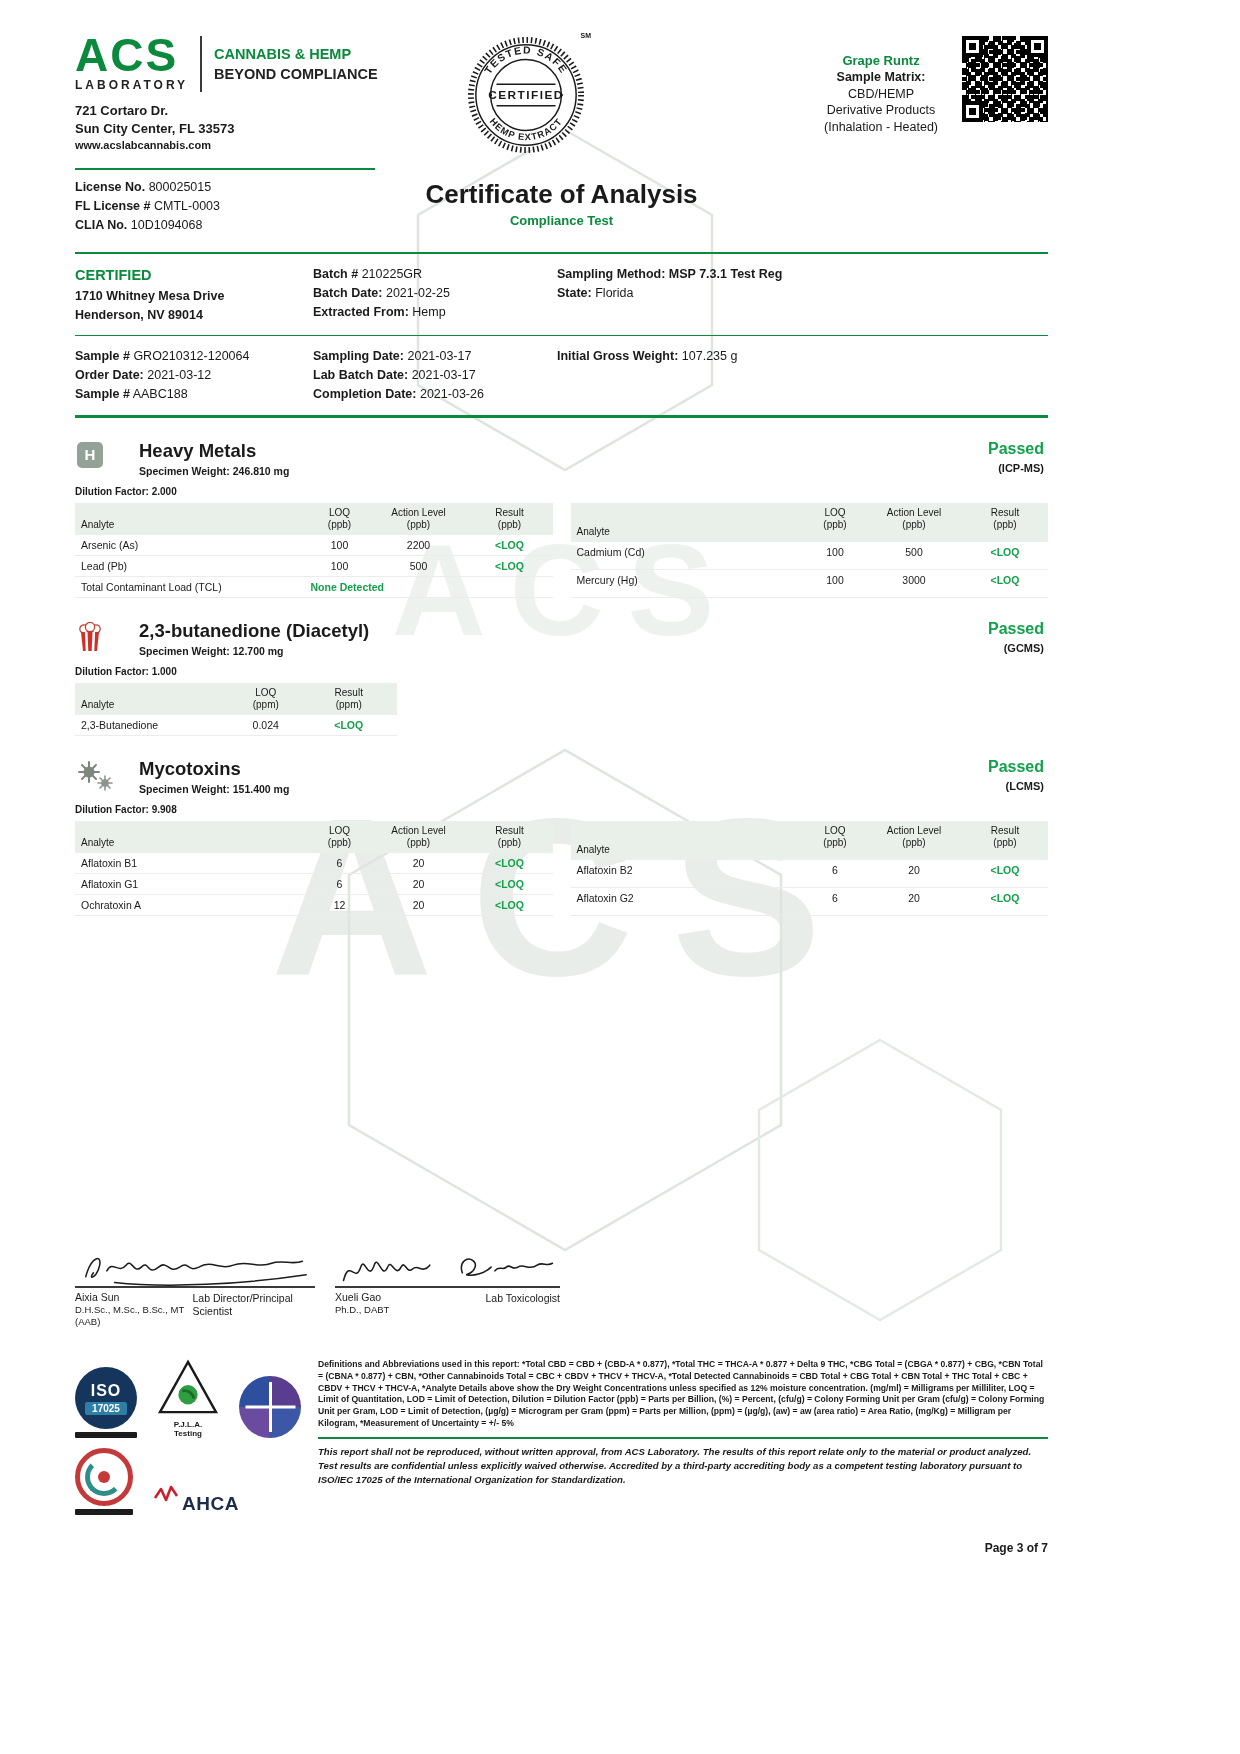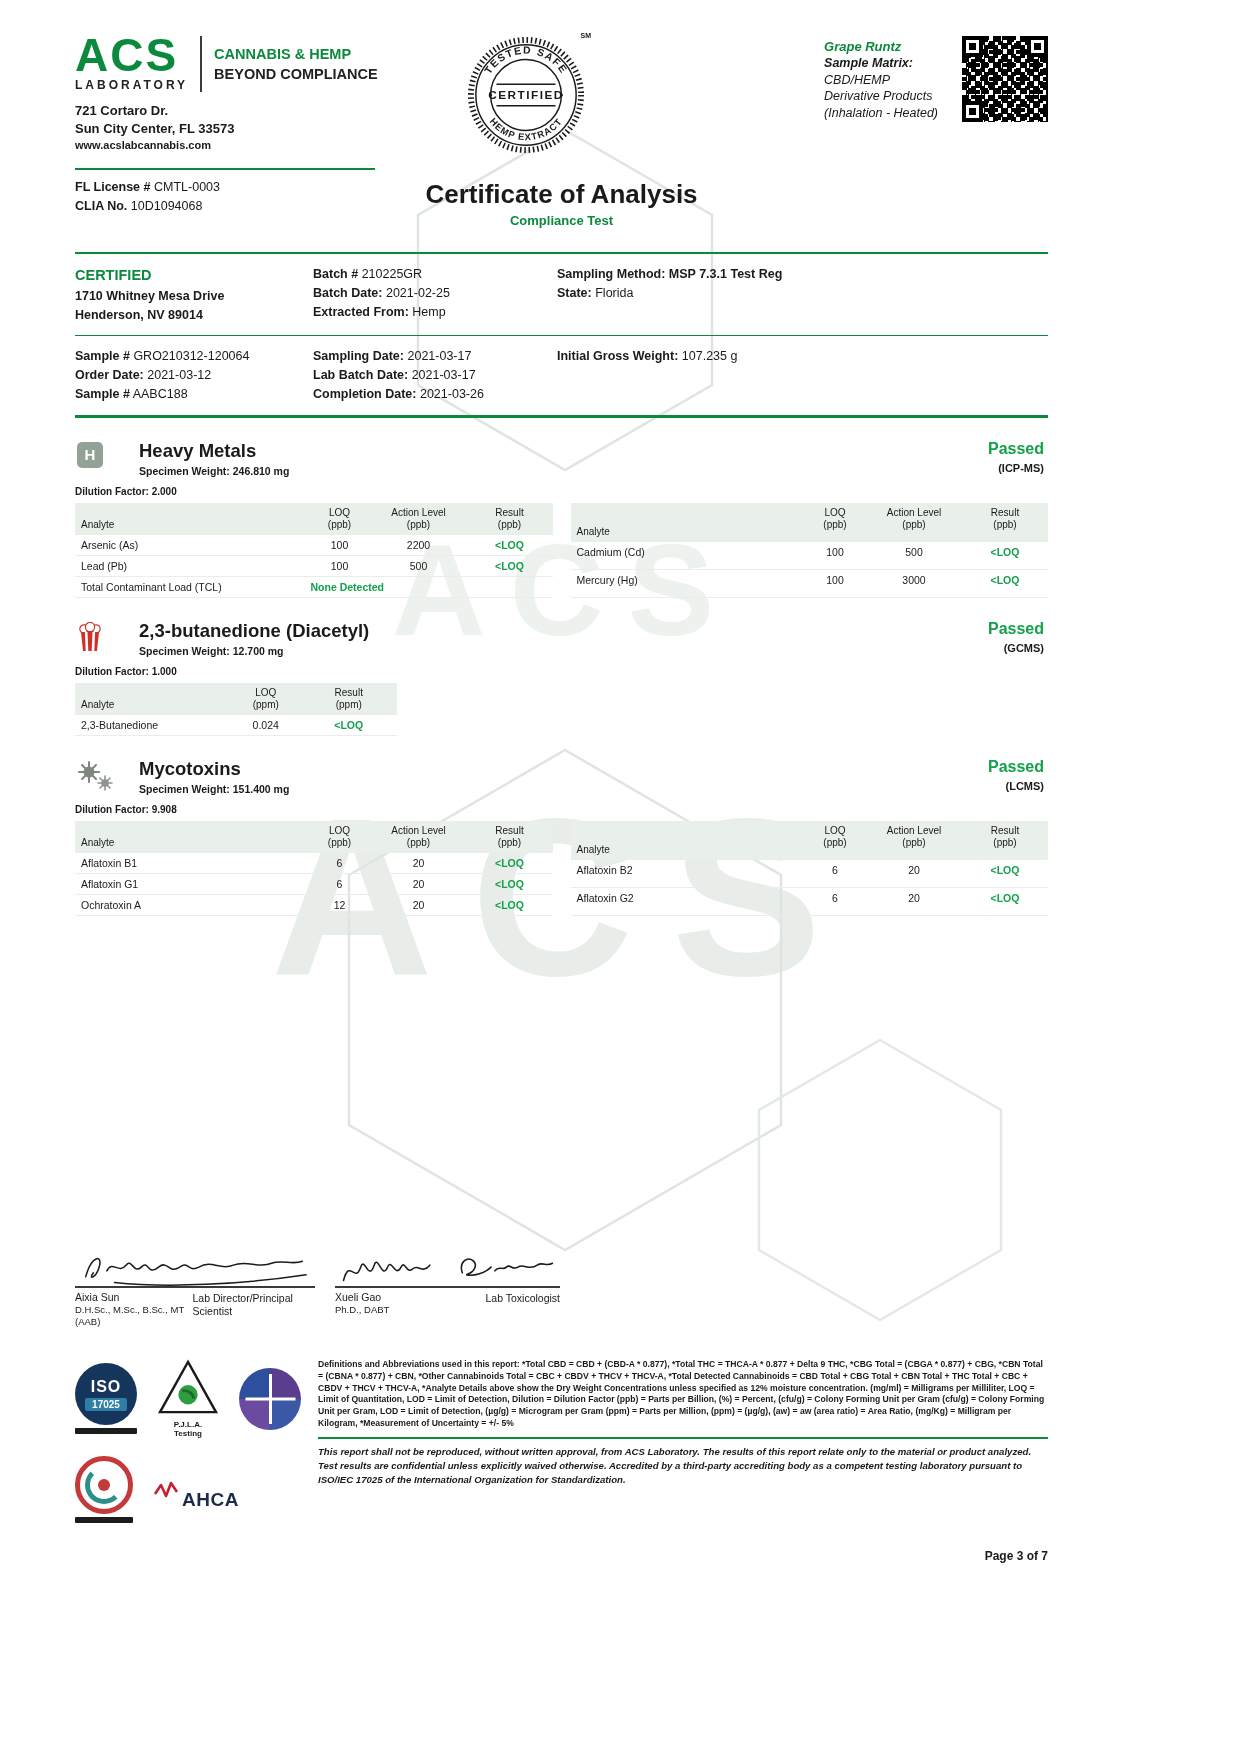--- a/index.html
+++ b/index.html
@@ -22,21 +22,21 @@
   .logo-acs{font-size:46px;font-weight:700;color:var(--green);letter-spacing:2px;line-height:.85;}
   .logo-laboratory{font-size:12px;font-weight:700;letter-spacing:3px;color:#222;margin-top:3px;}
   .logo-tags{font-weight:700;font-size:14.5px;line-height:1.4;padding-left:12px;}
   .tag1{color:var(--green);}
   .tag2{color:#222;}
   .addr{font-weight:700;font-size:13px;margin-top:10px;line-height:1.35;}
   .site{font-weight:700;font-size:11px;margin-top:2px;}
   .seal-wrap{width:150px;display:flex;justify-content:center;margin-left:46px;position:relative;}
   .seal-sm{position:absolute;top:-4px;right:10px;font-size:7px;font-weight:700;}
   .hdr-right{margin-left:auto;display:flex;align-items:flex-start;gap:24px;}
-  .sample-info{text-align:left;font-size:12.5px;line-height:1.32;margin-top:2px;font-style:italic;}
+  .sample-info{text-align:center;font-size:12.5px;line-height:1.32;margin-top:16px;}
   .sample-name{color:var(--green);font-weight:700;font-size:13px;}
   .matrix-label{font-weight:700;}
   .qr{width:86px;height:86px;position:relative;
       background-image:
         repeating-conic-gradient(#000 0 25%, transparent 0 50%),
         repeating-conic-gradient(#000 0 25%, #fff 0 50%);
       background-size:9px 9px,13px 13px;}
   .fp{position:absolute;width:21px;height:21px;background:#fff;border:4px solid #000;}
   .fp::after{content:"";position:absolute;inset:3px;background:#000;}
   .fp.tl{top:0;left:0}.fp.tr{top:0;right:0}.fp.bl{bottom:0;left:0}
@@ -90,21 +90,21 @@
   .sig-block{width:225px;}
   .sig-block.rightb{width:240px;}
   svg.sig{display:block;height:46px;width:100%;}
   .sig-line{border-bottom:2px solid #3a3a3a;margin-top:-6px;}
   .sig-names{display:flex;justify-content:space-between;font-size:10.5px;line-height:1.3;margin-top:3px;}
   .sig-cred{font-size:9.5px;}
   .sig-title{font-size:10.5px;padding-top:1px;}
 
   
   .footer{display:flex;margin-top:30px;}
-  .badges{width:243px;display:flex;flex-wrap:wrap;gap:18px 20px;align-items:center;align-content:flex-start;}
+  .badges{width:243px;display:flex;flex-wrap:wrap;gap:10px 20px;align-items:flex-end;align-content:flex-start;}
   .badge{text-align:center;}
   .iso-circle{width:62px;height:62px;border-radius:50%;background:#16355c;color:#fff;display:flex;flex-direction:column;align-items:center;justify-content:center;}
   .iso-txt{font-weight:700;font-size:16px;letter-spacing:1px;}
   .iso-band{background:#2e7fa5;font-size:10px;font-weight:700;padding:1px 7px;margin-top:2px;border-radius:2px;}
   .cap-bar{height:6px;background:#1c1c1c;margin-top:3px;border-radius:1px;}
   .pjla-text{font-size:8px;font-weight:700;line-height:1.15;margin-top:1px;}
   .compass{width:62px;height:62px;border-radius:50%;background:conic-gradient(#5b3d8f 0 90deg,#3c57a6 0 180deg,#6b4ba0 0 270deg,#2e4f9e 0 360deg);position:relative;}
   .compass::before,.compass::after{content:"";position:absolute;left:50%;top:6px;bottom:6px;width:3px;margin-left:-1.5px;background:#fff;}
   .compass::after{transform:rotate(90deg);}
   .redseal{width:58px;height:58px;border-radius:50%;border:5px solid #c43a3a;background:#fff;position:relative;margin:0 auto;}
@@ -192,20 +192,21 @@
             <span class="fp tr"></span>
             <span class="fp bl"></span>
         </div>
       </div>
     </div>
 
     <hr class="rule-short">
 
     <div class="title-band">
       <div class="license">
+        <div><span class="b">License No.</span> <span>800025015</span></div>
         <div><span class="b">FL License #</span> <span>CMTL-0003</span></div>
         <div><span class="b">CLIA No.</span> <span>10D1094068</span></div>
       </div>
       <div class="title-center">
         <h1 class="coa-title">Certificate of Analysis</h1>
         <div class="coa-sub">Compliance Test</div>
       </div>
     </div>
 
     <hr class="rule">

